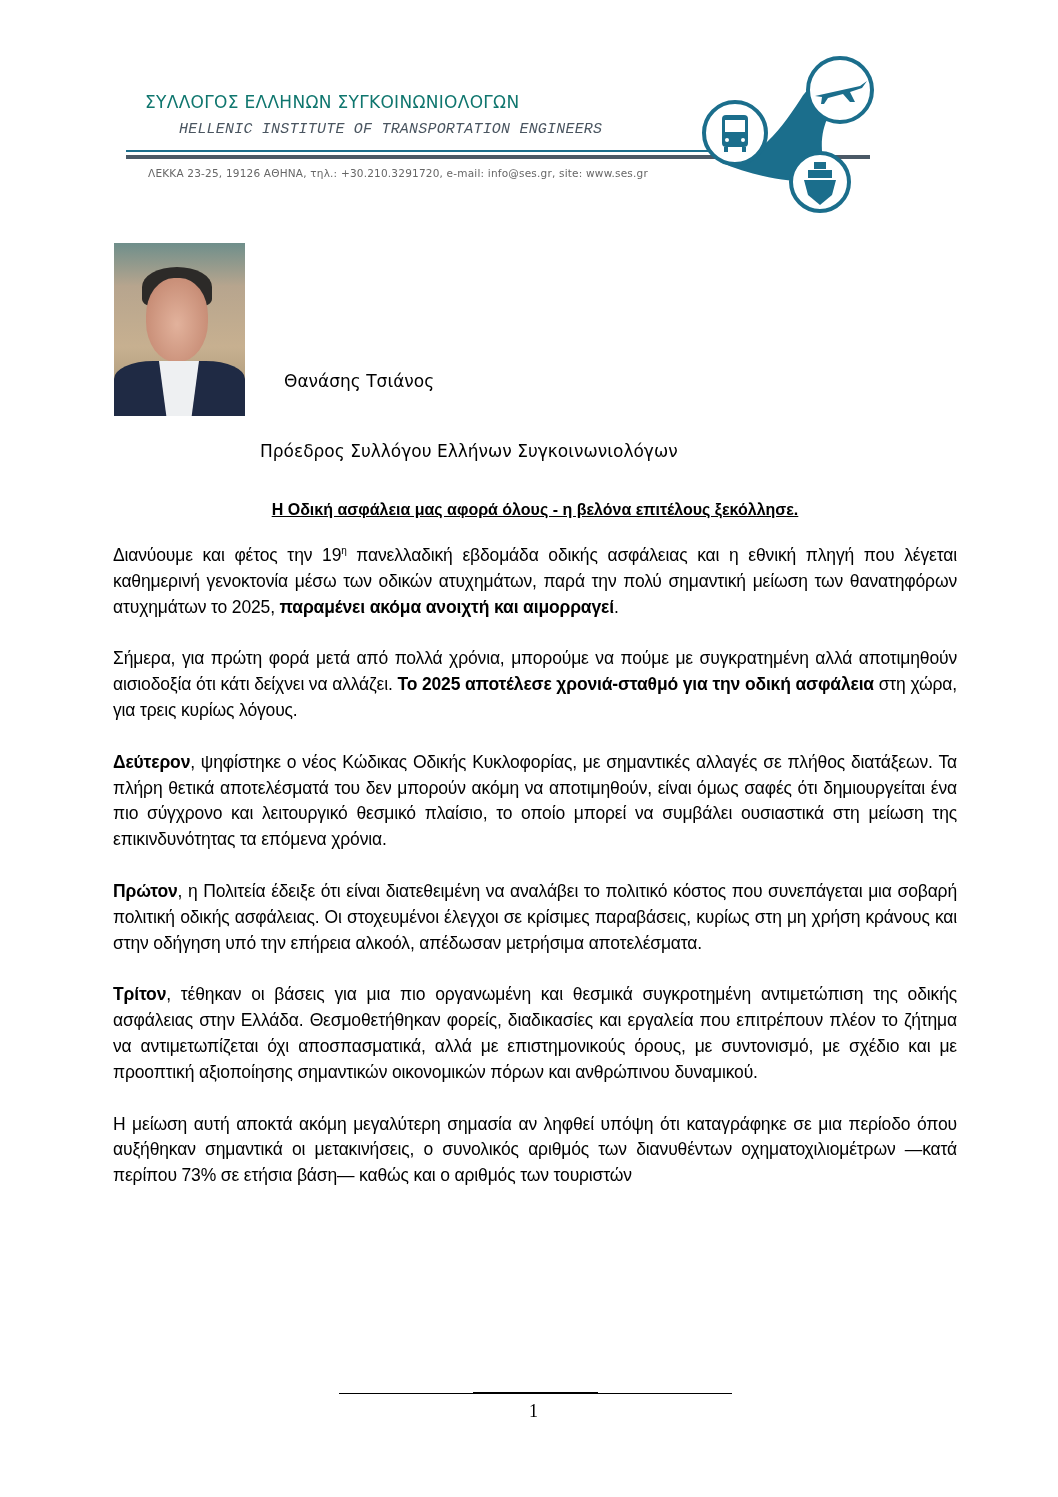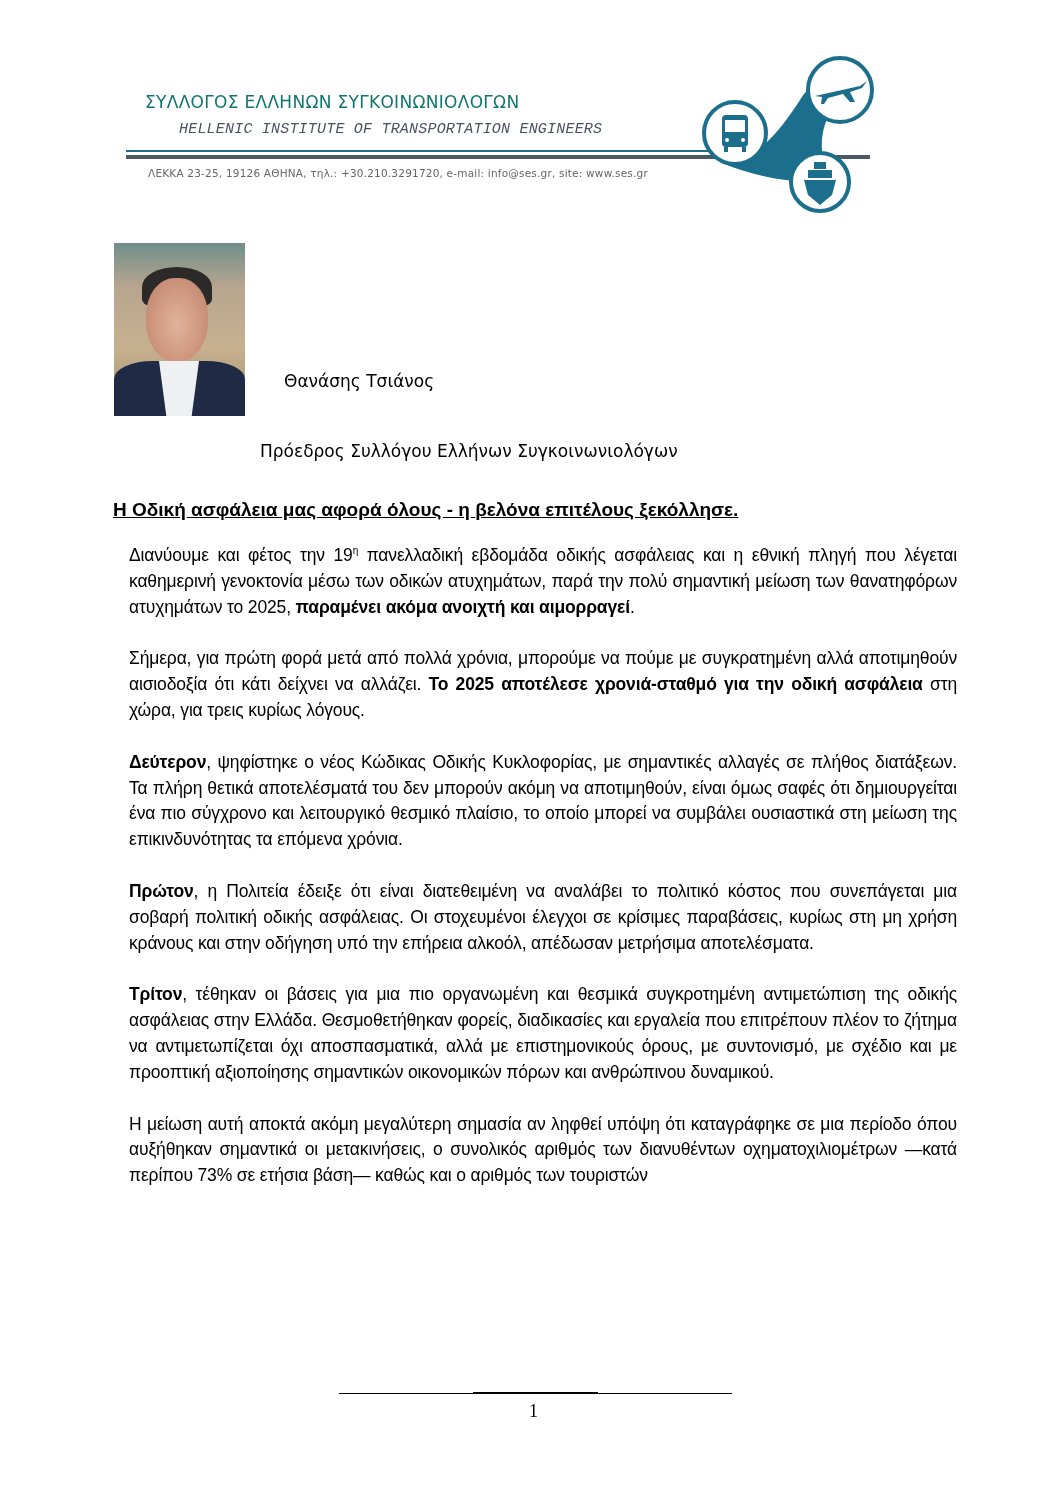--- a/index.html
+++ b/index.html
@@ -28,22 +28,22 @@
     .photo .jacket { position: absolute; left: 0; top: 118px; width: 131px; height: 60px;
                      background: #1f2a44; border-radius: 30% 30% 0 0; }
     .photo .shirt { position: absolute; left: 45px; top: 118px; width: 40px; height: 60px; background: #eef0f2;
                     clip-path: polygon(0 0, 100% 0, 80% 100%, 20% 100%); }
 
     .author-name { position: absolute; left: 260px; top: 371px; font-size: 17px; font-family: "DejaVu Sans", sans-serif; margin-left: 24px; }
     .author-role { position: absolute; left: 260px; top: 397px; font-size: 17px; font-family: "DejaVu Sans", sans-serif; margin-top: 44px; }
 
     
     .content { position: absolute; left: 113px; top: 497px; width: 844px; font-family: "Liberation Sans Narrow", "Liberation Sans", sans-serif; }
-    .title { font-size: 19px; font-weight: bold; text-decoration: underline; margin: 0 0 20px 0; line-height: 26px; }
-    p { font-size: 17.5px; line-height: 25.8px; margin: 0 0 26px 16px; text-align: justify; letter-spacing: -0.15px; }
+    .title { font-size: 16px; font-weight: bold; text-decoration: underline; margin: 0 0 20px 0; line-height: 26px; text-align: center; }
+    p { font-size: 17.5px; line-height: 25.8px; margin: 0 0 26px 0; text-align: justify; letter-spacing: -0.15px; }
     b { font-weight: bold; }
     sup { font-size: 10px; line-height: 0; }
 
     
     .foot-line { position: absolute; left: 339px; top: 1393px; width: 393px; height: 1px; background: #000; }
     .foot-line-thick { position: absolute; left: 473px; top: 1392px; width: 125px; height: 2px; background: #000; }
     .page-num { position: absolute; left: 529px; top: 1401px; font-family: "Liberation Serif", serif; font-size: 18px; }
   </style>
 </head>
 <body>

